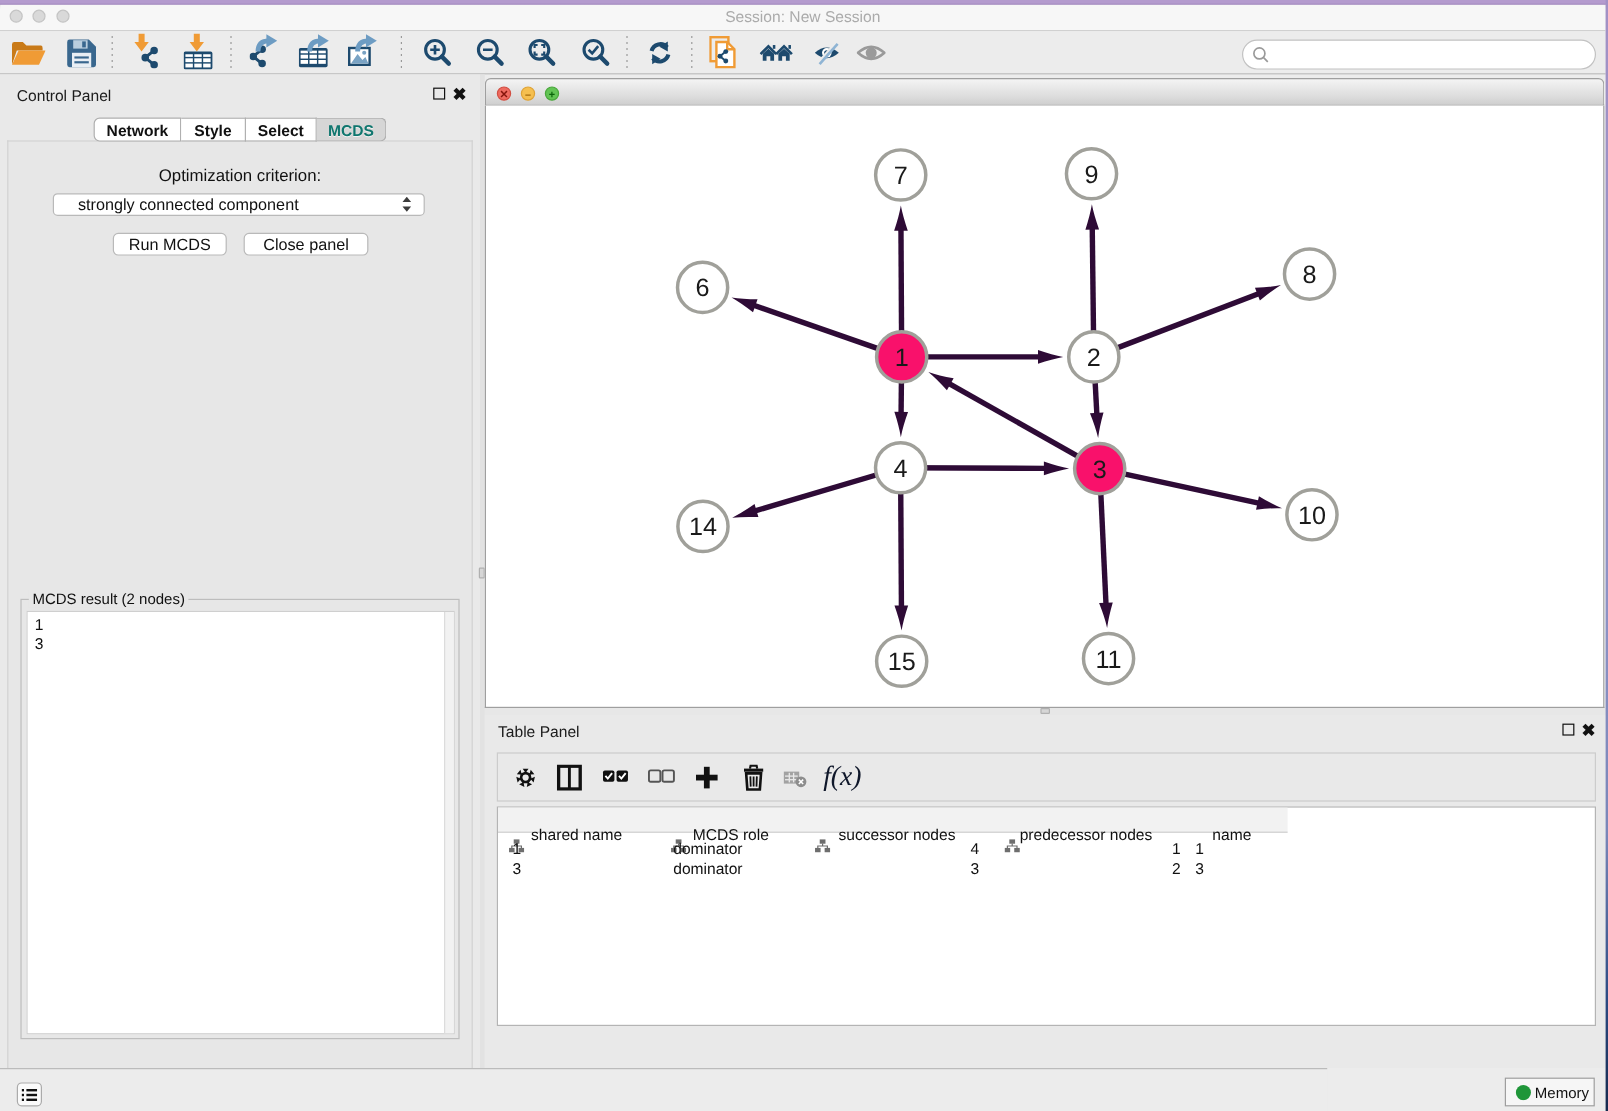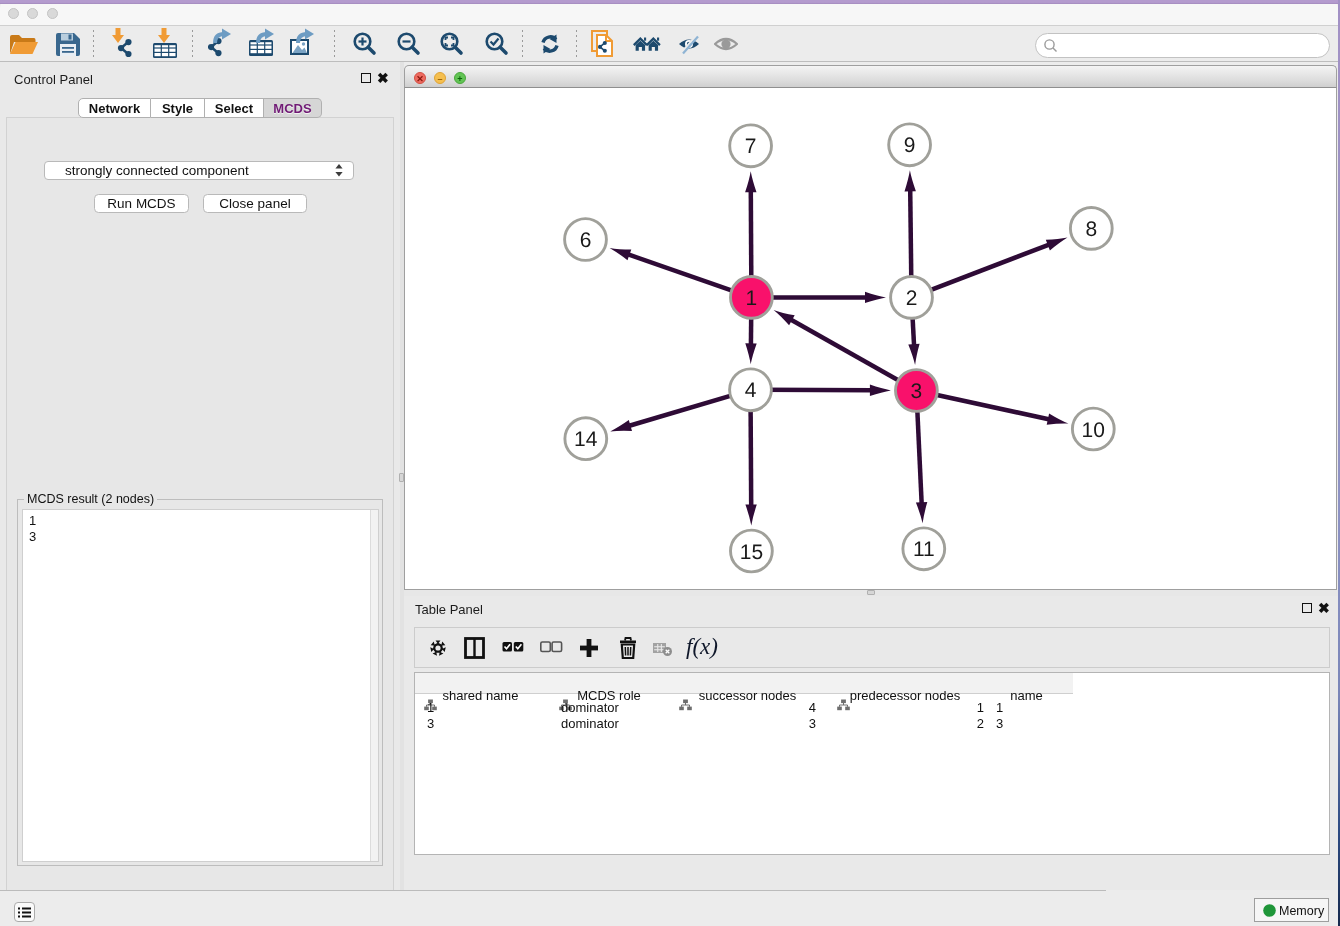--- a/index.html
+++ b/index.html
@@ -29,21 +29,21 @@
 
 #cpanel { left:0; top:62px; width:400px; height:828px; background:#e9e9e9; }
 #cp-title { left:14px; top:10px; font-size:13px; color:#1c1c1c; }
 .sq-ico { position:absolute; width:10px; height:10px; border:1.6px solid #111; }
 .x-ico { position:absolute; font-size:14px; font-weight:bold; color:#111; line-height:1; }
 .tabs { position:absolute; display:flex; font-size:13px; }
 .tab { border:1px solid #b0b0b0; border-left:none; background:#fff; color:#111;
   display:flex; align-items:center; justify-content:center; font-weight:bold; }
 .tab.first { border-left:1px solid #b0b0b0; border-radius:5px 0 0 5px; }
 .tab.last { border-radius:0 5px 5px 0; }
-.tab.sel { background:#d6d6d6; color:#701a75; text-shadow:0 1px 0 #f2f2f2; }
+.tab.sel { background:#d6d6d6; color:#0f766e; text-shadow:0 1px 0 #f2f2f2; }
 #cp-content { left:6px; top:55px; width:388px; height:773px; background:#e7e7e7;
   border:1px solid #d2d2d2; border-bottom:none; }
 #opt-label { left:0; top:76px; width:400px; text-align:center; font-size:14px; color:#111; }
 #dropdown { left:44px; top:99px; width:310px; height:19px; background:#fff;
   border:1px solid #b9b9b9; border-radius:4px; font-size:13.5px; color:#111;
   line-height:17px; padding-left:20px; }
 .btn { position:absolute; height:19px; background:#fff; border:1px solid #b9b9b9;
   border-radius:4.5px; font-size:13.5px; color:#111; text-align:center; line-height:17px; }
 #fieldset { left:17px; top:437px; width:366px; height:367px; border:1px solid #bdbdbd; }
 #fs-label { left:24px; top:430px; font-size:12.5px; color:#111; background:#e7e7e7; padding:0 3px; }
@@ -86,20 +86,21 @@
 #mem-btn { left:1254px; top:7px; width:75px; height:24px; background:#f6f6f6; border:1px solid #9e9e9e;
   font-size:13px; color:#111; }
 </style>
 </head>
 <body>
 
 <div class="abs" id="titlebar">
   <div class="tlight" style="left:8px;"></div>
   <div class="tlight" style="left:27px;"></div>
   <div class="tlight" style="left:47px;"></div>
+  <div class="abs" id="title-text">Session: New Session</div>
 </div>
 
 <div class="abs" id="toolbar">
   <svg style="position:absolute;left:8px;top:6px" width="30" height="24" viewBox="0 0 30 24">
       <path d="M2 22 L2 5 Q2 3 4 3 L11 3 L14 6 L26 6 Q27.5 6 27.5 8 L27.5 10 L6 10 Z" fill="#c97a18"></path>
       <path d="M2 22 L7.5 10 L30 10 L24.5 22 Z" fill="#f09b35"></path>
     </svg>
     <svg style="position:absolute;left:55px;top:6px" width="26" height="25" viewBox="0 0 26 25">
       <path d="M1 3 Q1 1 3 1 L19 1 L25 7 L25 22 Q25 24 23 24 L3 24 Q1 24 1 22 Z" fill="#39678e"></path>
       <rect x="6" y="1.5" width="12" height="7" fill="#b9cede"></rect>
@@ -246,20 +247,21 @@
   <div class="abs" id="cp-title">Control Panel</div>
   <div class="sq-ico" style="left:361px; top:11px;"></div>
   <div class="x-ico" style="left:377px; top:9px;">✖</div>
   <div class="abs" id="cp-content"></div>
   <div class="tabs" style="left:78px; top:36px; height:20px;">
     <div class="tab first" style="width:73px;">Network</div>
     <div class="tab" style="width:54px;">Style</div>
     <div class="tab" style="width:59px;">Select</div>
     <div class="tab last sel" style="width:58px;">MCDS</div>
   </div>
+  <div class="abs" id="opt-label">Optimization criterion:</div>
   <div class="abs" id="dropdown">strongly connected component
     <svg width="8" height="13" style="position:absolute;right:10px;top:2px;">
       <polygon points="4,0 7.6,4.4 0.4,4.4" fill="#3c3c3c"></polygon>
       <polygon points="4,12.4 7.6,8 0.4,8" fill="#3c3c3c"></polygon>
     </svg>
   </div>
   <div class="btn" style="left:94px; top:132px; width:95px;">Run MCDS</div>
   <div class="btn" style="left:203px; top:132px; width:104px;">Close panel</div>
   <div class="abs" id="fieldset"></div>
   <div class="abs" id="fs-label">MCDS result (2 nodes)</div>

